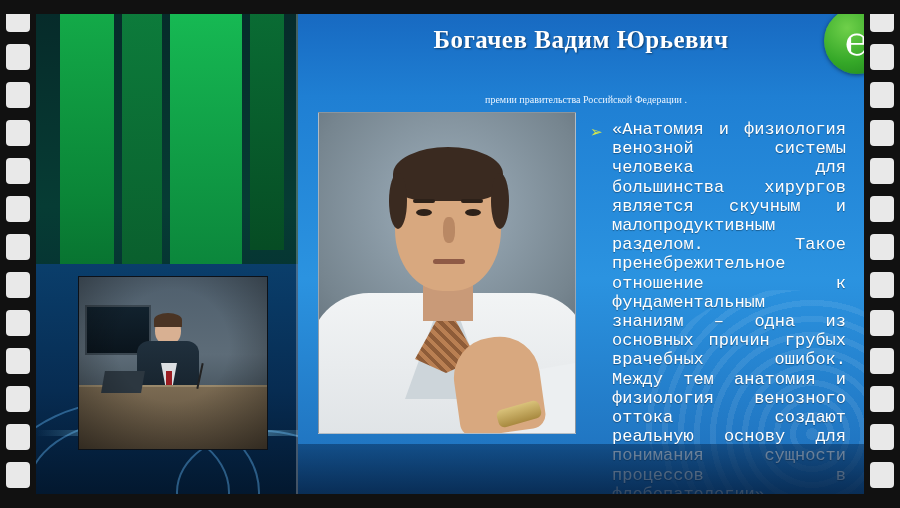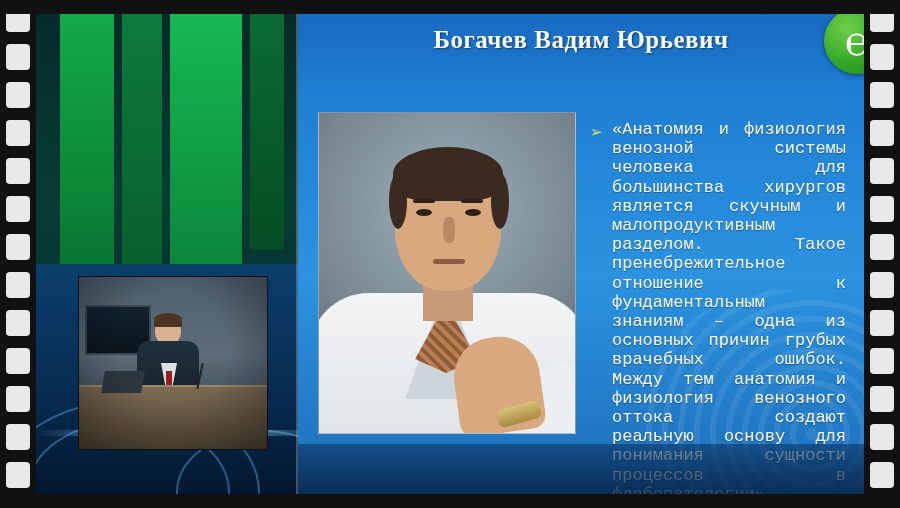--- a/index.html
+++ b/index.html
@@ -376,20 +376,21 @@
       <div class="pip-laptop"></div>
       <div class="pip-mic"></div>
       <div class="pip-shadow"></div>
     </div>
   </div>
 
   <div class="slide">
     <div class="slide-swirl"></div>
 
     <div class="slide-title">Богачев Вадим Юрьевич</div>
+    <div class="slide-subtitle2">премии правительства Российской Федерации .</div>
 
     <div class="portrait">
       <div class="p-bg"></div>
       <div class="p-coat"></div>
       <div class="p-coat-v"></div>
       <div class="p-shirt"></div>
       <div class="p-neck"></div>
       <div class="p-head"></div>
       <div class="p-hair"></div>
       <div class="p-hair-side-l"></div>

